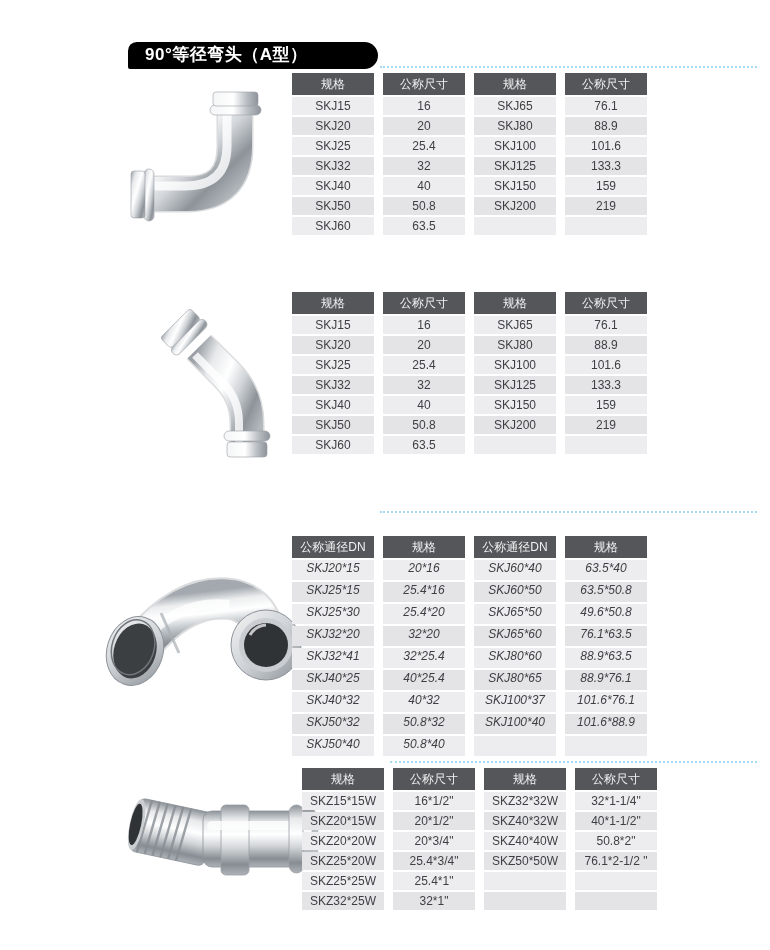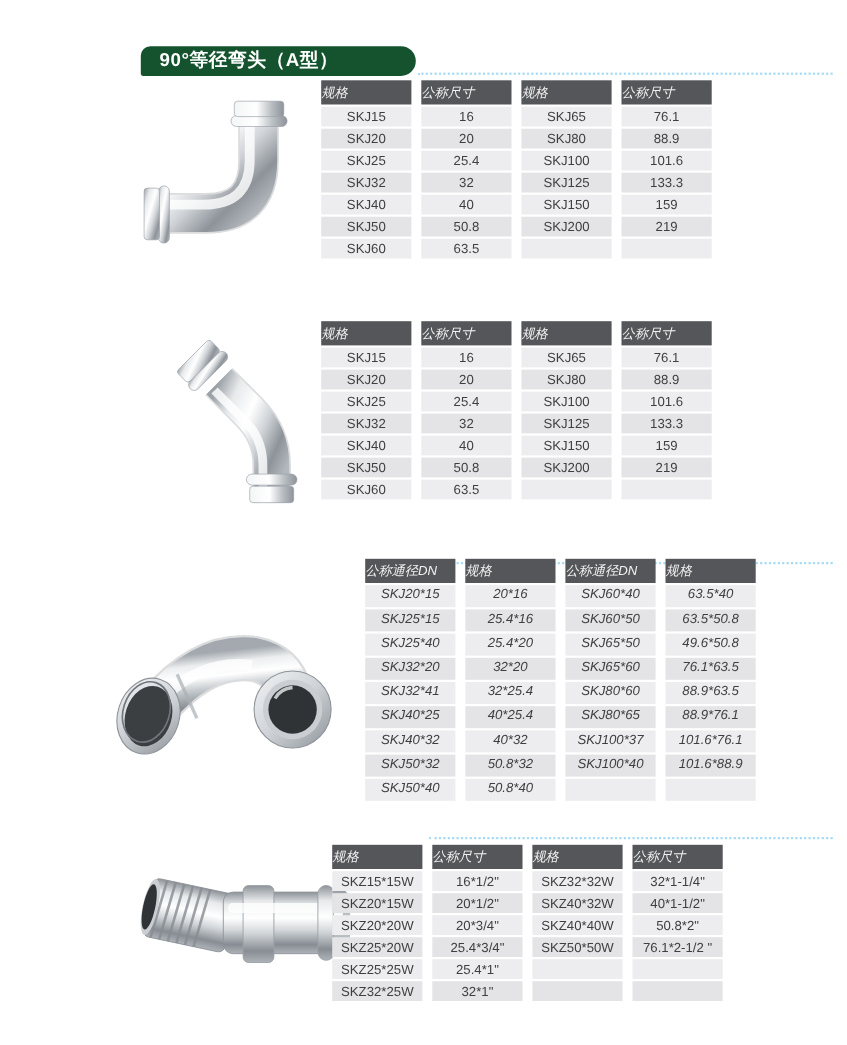--- a/index.html
+++ b/index.html
@@ -9,37 +9,37 @@
     position:relative; width:770px; height:950px; background:#ffffff;
     overflow:hidden; margin:0 auto;
   }
   .section { position:absolute; left:128px; width:629px; }
   .section.shift { left:138px; width:619px; }
 
   
   .banner-row { position:relative; height:27px; }
   .banner {
     position:absolute; left:0; top:0; height:27px; width:250px;
-    background:#14532d; border-radius:9px 14px 14px 2px;
+    background:#000000; border-radius:9px 14px 14px 2px;
     color:#ffffff; font-size:17px; font-weight:bold;
     line-height:26px; padding-left:17px; letter-spacing:.5px;
     white-space:nowrap;
   }
   .dotline {
     position:absolute; left:252px; right:0; bottom:1px; height:0;
     border-bottom:2px dotted #a6dbf3;
   }
 
   
   .tables { position:absolute; left:164px; display:flex; gap:9px; }
   .table  { display:flex; gap:9px; }
   .tcol   { display:flex; flex-direction:column; gap:2px; width:82px; }
   .th {
     height:22px; line-height:22px; background:#55565a; color:#f1f1f1;
-    font-size:12px; text-align:left; white-space:nowrap; overflow:hidden;font-style:italic;
+    font-size:12px; text-align:center; white-space:nowrap; overflow:hidden;
   }
   .td {
     height:18px; line-height:18px; background:#e4e4e6; color:#3e3f42;
     font-size:12px; text-align:center; white-space:nowrap;
   }
   .tcol .td:nth-child(even) { background:#ededef; }
   .sec3 .td { height:20px; line-height:16px;font-style:italic; }
 
   .pic { position:absolute; }
   svg { display:block; }
@@ -237,27 +237,27 @@
           <ellipse cx="50" cy="102" rx="28" ry="35" fill="url(#g3h)" stroke="#8d9399" stroke-width="1"></ellipse>
           <ellipse cx="50" cy="102" rx="21" ry="28" fill="#3c3f42"></ellipse>
           <ellipse cx="47" cy="99" rx="21" ry="28" fill="none" stroke="#70767c" stroke-width="1.5"></ellipse>
         </g>
         <circle cx="181" cy="96" r="35" fill="url(#g3h)" stroke="#8d9399" stroke-width="1"></circle>
         <circle cx="181" cy="96" r="27" fill="#caced2"></circle>
         <circle cx="181" cy="96" r="22" fill="#2f3336"></circle>
         <path d="M165,86 A20,20 0 0 1 181,76" fill="none" stroke="#e8eaec" stroke-width="3" opacity="0.8"></path>
       </svg>
     </div>
-    <div class="tables" style="top:21px;margin-left:40px;">
+    <div class="tables" style="top:49px;">
       <div class="table">
           <div class="tcol">
             <div class="th">公称通径DN</div>
             <div class="td">SKJ20*15</div>
             <div class="td">SKJ25*15</div>
-            <div class="td">SKJ25*40</div>
+            <div class="td">SKJ25*30</div>
             <div class="td">SKJ32*20</div>
             <div class="td">SKJ32*41</div>
             <div class="td">SKJ40*25</div>
             <div class="td">SKJ40*32</div>
             <div class="td">SKJ50*32</div>
             <div class="td">SKJ50*40</div>
           </div>
           <div class="tcol">
             <div class="th">规格</div>
             <div class="td">20*16</div>

